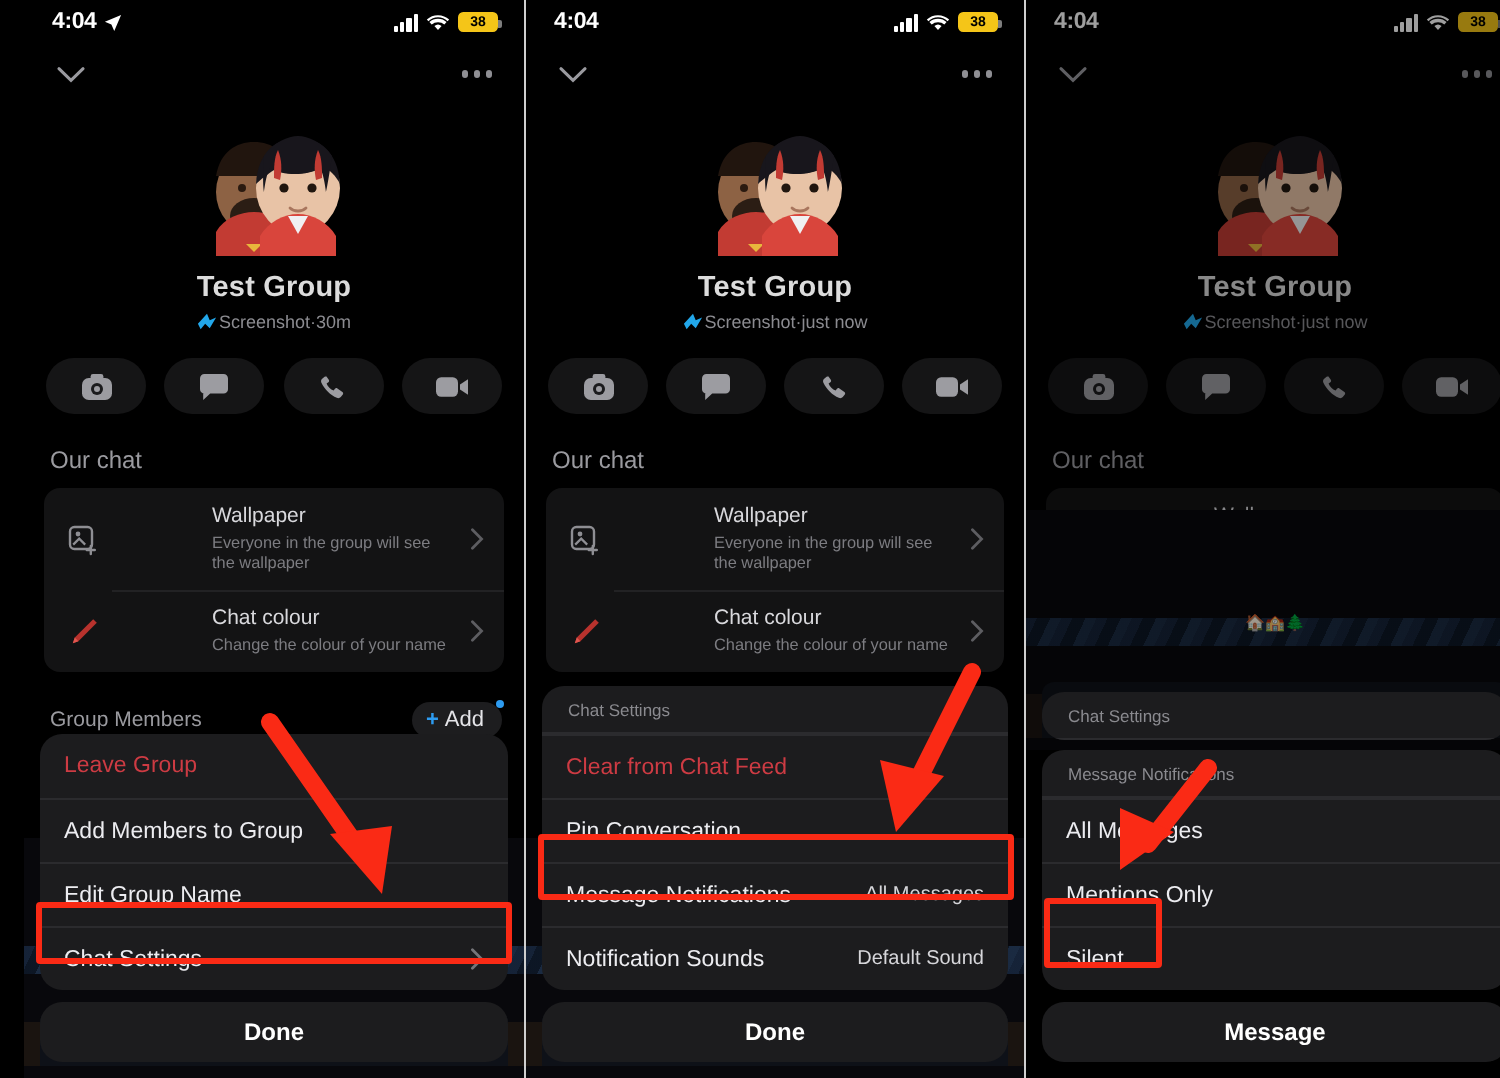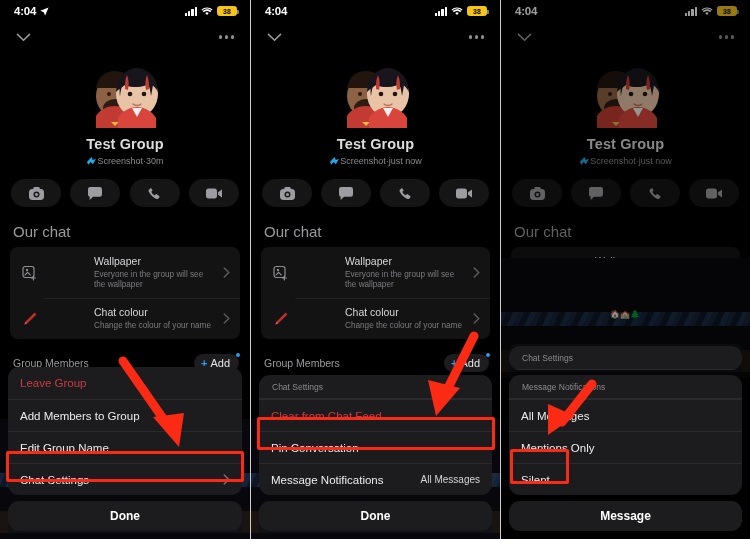--- a/index.html
+++ b/index.html
@@ -3,21 +3,21 @@
 <meta charset="utf-8">
 <style>
   * { margin:0; padding:0; box-sizing:border-box; }
   html,body { background:#000; }
   body {
     width:750px; height:539px;
     font-family:"Liberation Sans", sans-serif;
     overflow:hidden;
     position:relative;
   }
-  .strip { display:flex; width:750px; height:539px; }
+  .strip { display:flex; width:750px; height:539px;padding-left:12px; }
   .panel {
     position:relative;
     width:250px; height:539px;
     background:#000;
     overflow:hidden;
     flex:0 0 250px;
   }
   .panel + .panel { border-left:1px solid #cfcfcf; }
   .panel.dim .screen-content { filter:brightness(0.62); }
 
@@ -81,21 +81,21 @@
     padding:13px 11px 0 11px;
   }
   .act {
     width:50px; height:28px; border-radius:14px;
     background:#151516; display:flex; align-items:center; justify-content:center;
   }
   .act svg { display:block; }
 
   
   .sect-title {
-    font-size:15px; color:#9a9a9f; padding:16px 0 7px 13px;
+    font-size:12px; color:#9a9a9f; padding:16px 0 7px 13px;
   }
   .card {
     margin:0 10px; background:#131314; border-radius:8px; overflow:hidden;
   }
   .row {
     display:flex; align-items:center; gap:10px;
     padding:8px 10px 8px 12px; position:relative;
   }
   .row + .row:before{
     content:""; position:absolute; left:34px; right:0; top:0;
@@ -535,20 +535,24 @@
         <div class="sheet-item destructive">
           <span class="si-label">Clear from Chat Feed</span>
         </div>
         <div class="sheet-item">
           <span class="si-label">Pin Conversation</span>
         </div>
         <div class="sheet-item">
           <span class="si-label">Message Notifications</span>
           <span class="si-value">All Messages</span>
         </div>
+        <div class="sheet-item">
+          <span class="si-label">Notification Sounds</span>
+          <span class="si-value">Default Sound</span>
+        </div>
       </div>
       <div class="sheet-done">Done</div>
     </div>
 
     <div class="anno">
       <div class="hl" style="left:6px; top:417px; width:238px; height:33px;"></div>
       <svg class="arrow" style="left:420px; top:0; width:0; height:0;" viewBox="0 0 1 1"></svg>
       <svg class="arrow" style="left:165px; top:330px; width:70px; height:95px;" viewBox="0 0 70 95">
         <path d="M58 6 L30 62" stroke="#fa2a15" stroke-width="9" stroke-linecap="round"></path>
         <path d="M20 86 L12 50 L44 58 Z" fill="#fa2a15"></path>

